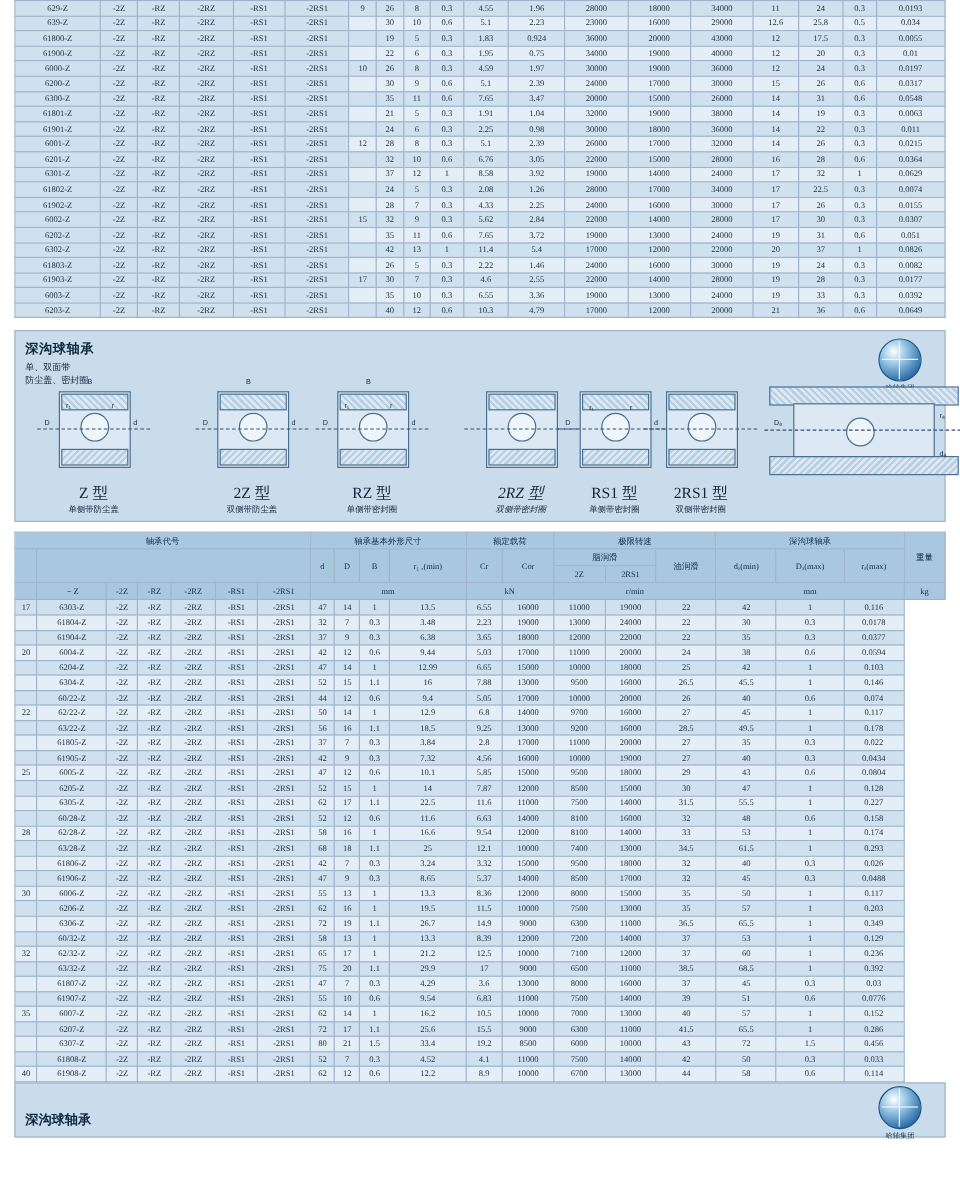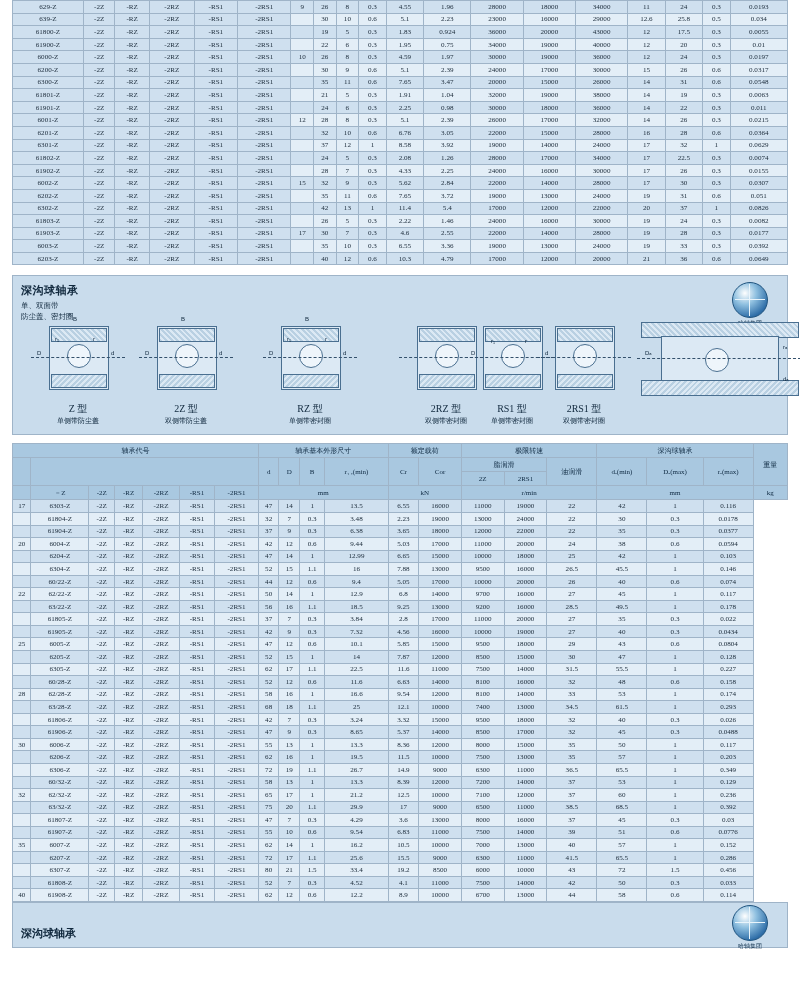--- a/index.html
+++ b/index.html
@@ -75,21 +75,21 @@
   
   .diagrams{
     position:absolute;left:4px;right:4px;top:38px;height:120px;
   }
   .dg{
     position:absolute;top:0;height:118px;text-align:center;
   }
   .dg .art{
     width:100%;height:88px;position:relative;
   }
-  .dg .cap1{font-size:10px;color:#10283d;}
+  .dg .cap1{font-size:13px;color:#10283d;}
   .dg .cap2{font-size:7px;color:#10283d;}
 
   .sec{
     position:absolute;background:#dce9f4;border:1px solid #4a6f90;
   }
   .hatch{
     background:repeating-linear-gradient(45deg,#b9d0e2 0 2px,#dce9f4 2px 4px);
   }
   .hatch2{
     background:repeating-linear-gradient(-45deg,#b9d0e2 0 2px,#dce9f4 2px 4px);
@@ -596,21 +596,21 @@
           <div class="cl" style="left:8px;top:43px;width:94px;"></div>
           <div class="lbl" style="left:14px;top:36px;">D</div>
           <div class="lbl" style="left:88px;top:36px;">d</div>
           <div class="lbl" style="left:32px;top:22px;">r₁</div>
           <div class="lbl" style="left:70px;top:22px;">r</div>
         </div>
         <div class="cap1">Z 型</div>
         <div class="cap2">单侧带防尘盖</div>
       </div>
 
-      <div class="dg" style="left:114px;width:110px;">
+      <div class="dg" style="left:138px;width:110px;">
         <div class="art">
           <div class="lbl" style="left:50px;top:2px;">B</div>
           <div class="sec" style="left:26px;top:12px;width:58px;height:62px;"></div>
           <div class="sec hatch" style="left:28px;top:14px;width:54px;height:12px;"></div>
           <div class="sec hatch2" style="left:28px;top:60px;width:54px;height:12px;"></div>
           <div class="sec" style="left:44px;top:30px;width:22px;height:22px;border-radius:50%;background:#eef5fb;"></div>
           <div class="cl" style="left:8px;top:43px;width:94px;"></div>
           <div class="lbl" style="left:14px;top:36px;">D</div>
           <div class="lbl" style="left:88px;top:36px;">d</div>
         </div>
@@ -628,21 +628,21 @@
           <div class="cl" style="left:8px;top:43px;width:94px;"></div>
           <div class="lbl" style="left:14px;top:36px;">D</div>
           <div class="lbl" style="left:88px;top:36px;">d</div>
           <div class="lbl" style="left:32px;top:22px;">r₁</div>
           <div class="lbl" style="left:70px;top:22px;">r</div>
         </div>
         <div class="cap1">RZ 型</div>
         <div class="cap2">单侧带密封圈</div>
       </div>
 
-      <div class="dg" style="left:374px;width:110px;">
+      <div class="dg" style="left:362px;width:110px;font-style:italic;">
         <div class="art">
           <div class="sec" style="left:26px;top:12px;width:58px;height:62px;"></div>
           <div class="sec hatch" style="left:28px;top:14px;width:54px;height:12px;"></div>
           <div class="sec hatch2" style="left:28px;top:60px;width:54px;height:12px;"></div>
           <div class="sec" style="left:44px;top:30px;width:22px;height:22px;border-radius:50%;background:#eef5fb;"></div>
           <div class="cl" style="left:8px;top:43px;width:94px;"></div>
         </div>
         <div class="cap1">2RZ 型</div>
         <div class="cap2">双侧带密封圈</div>
       </div>

